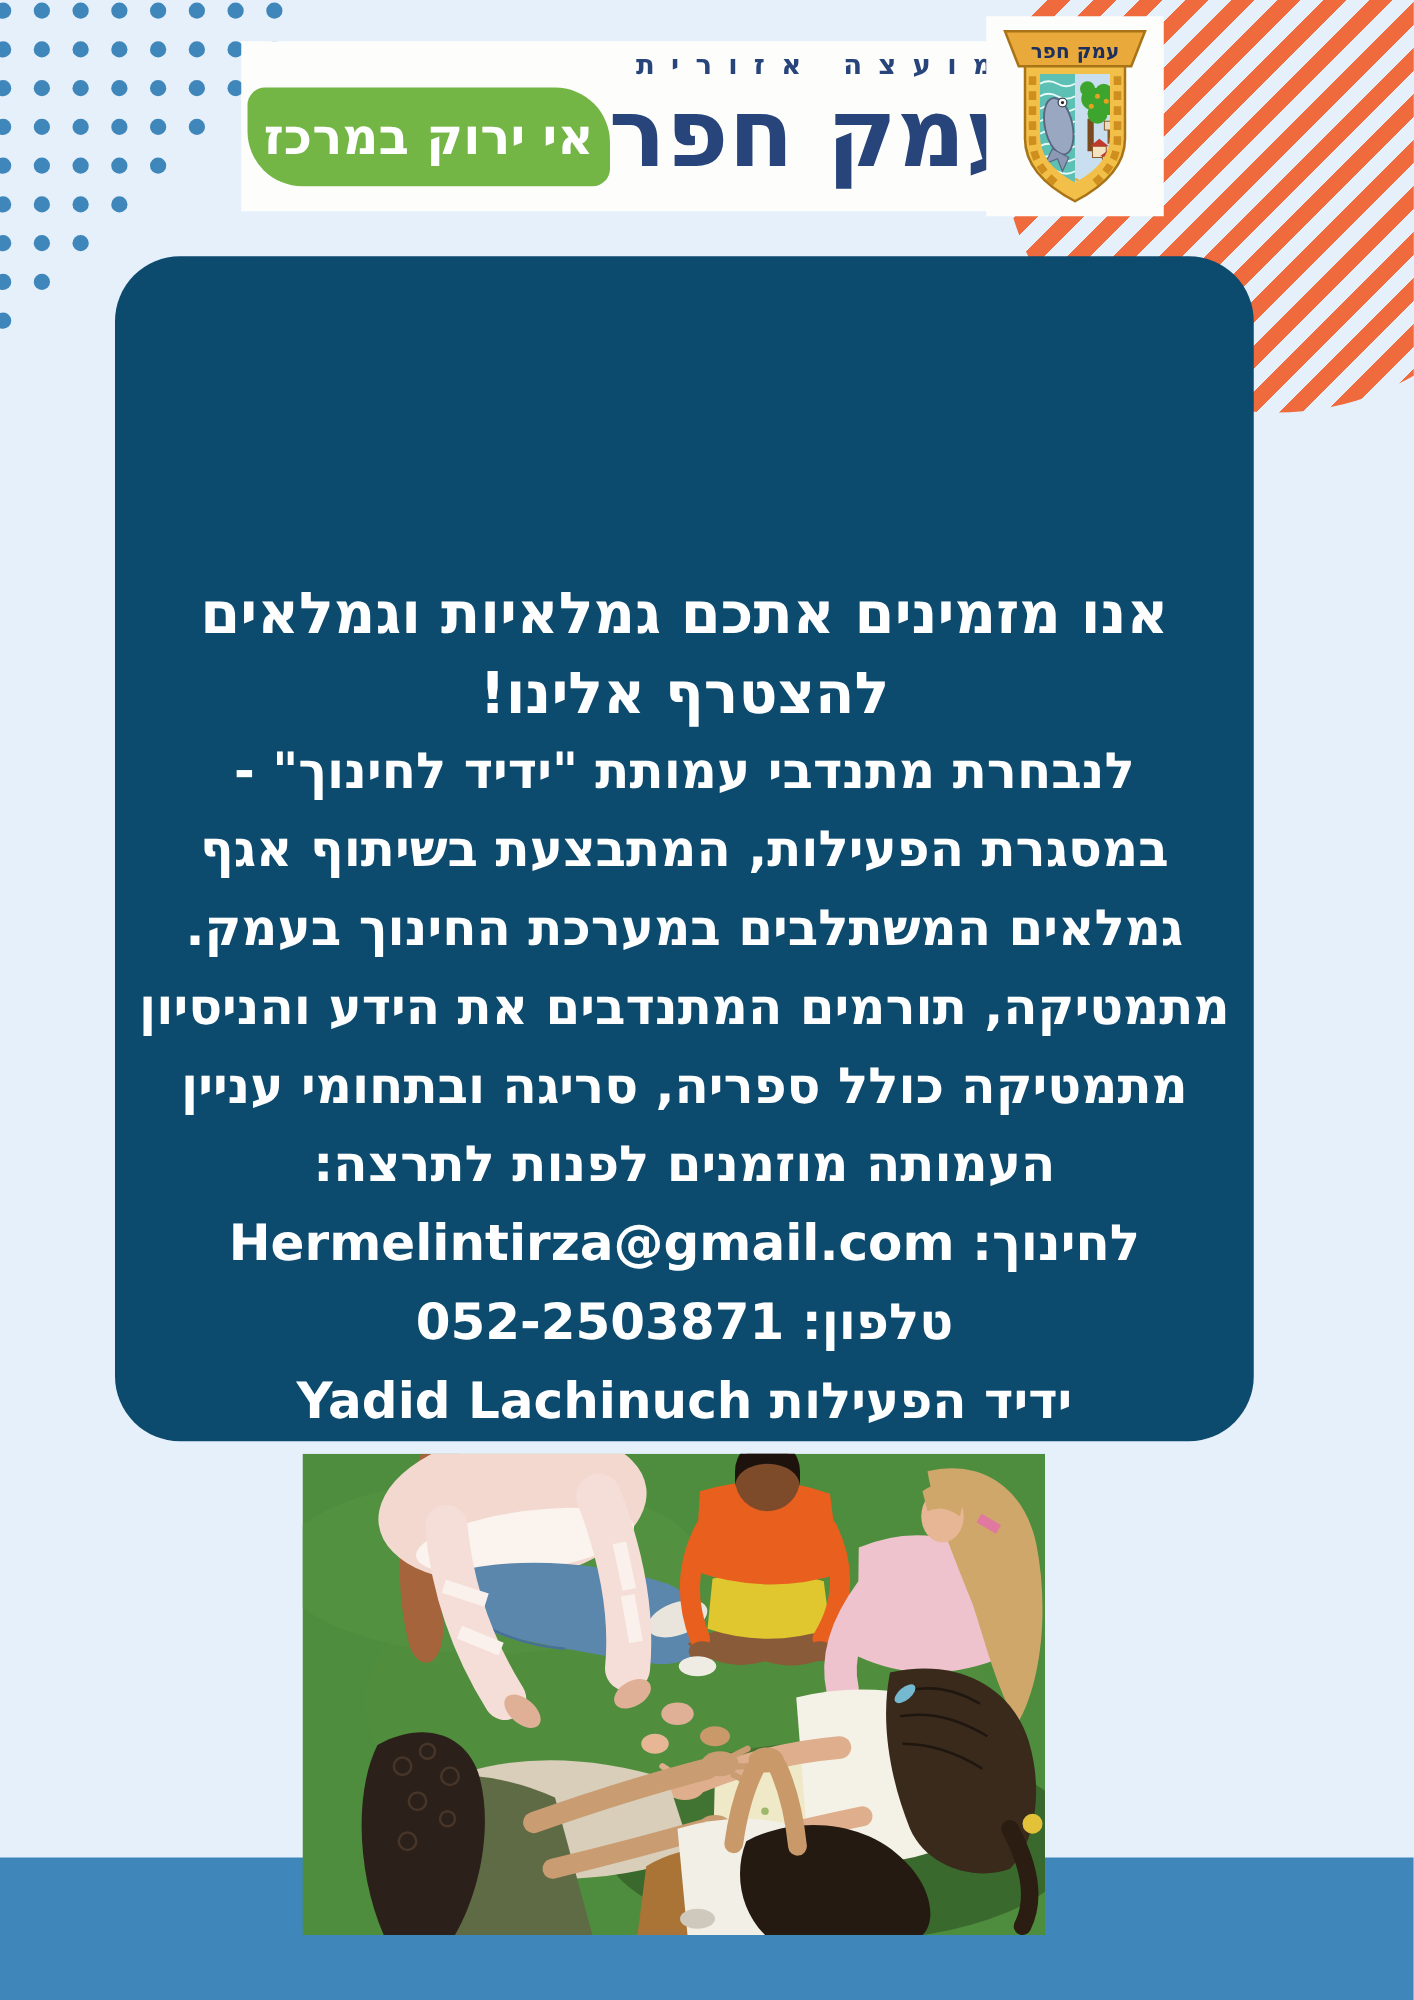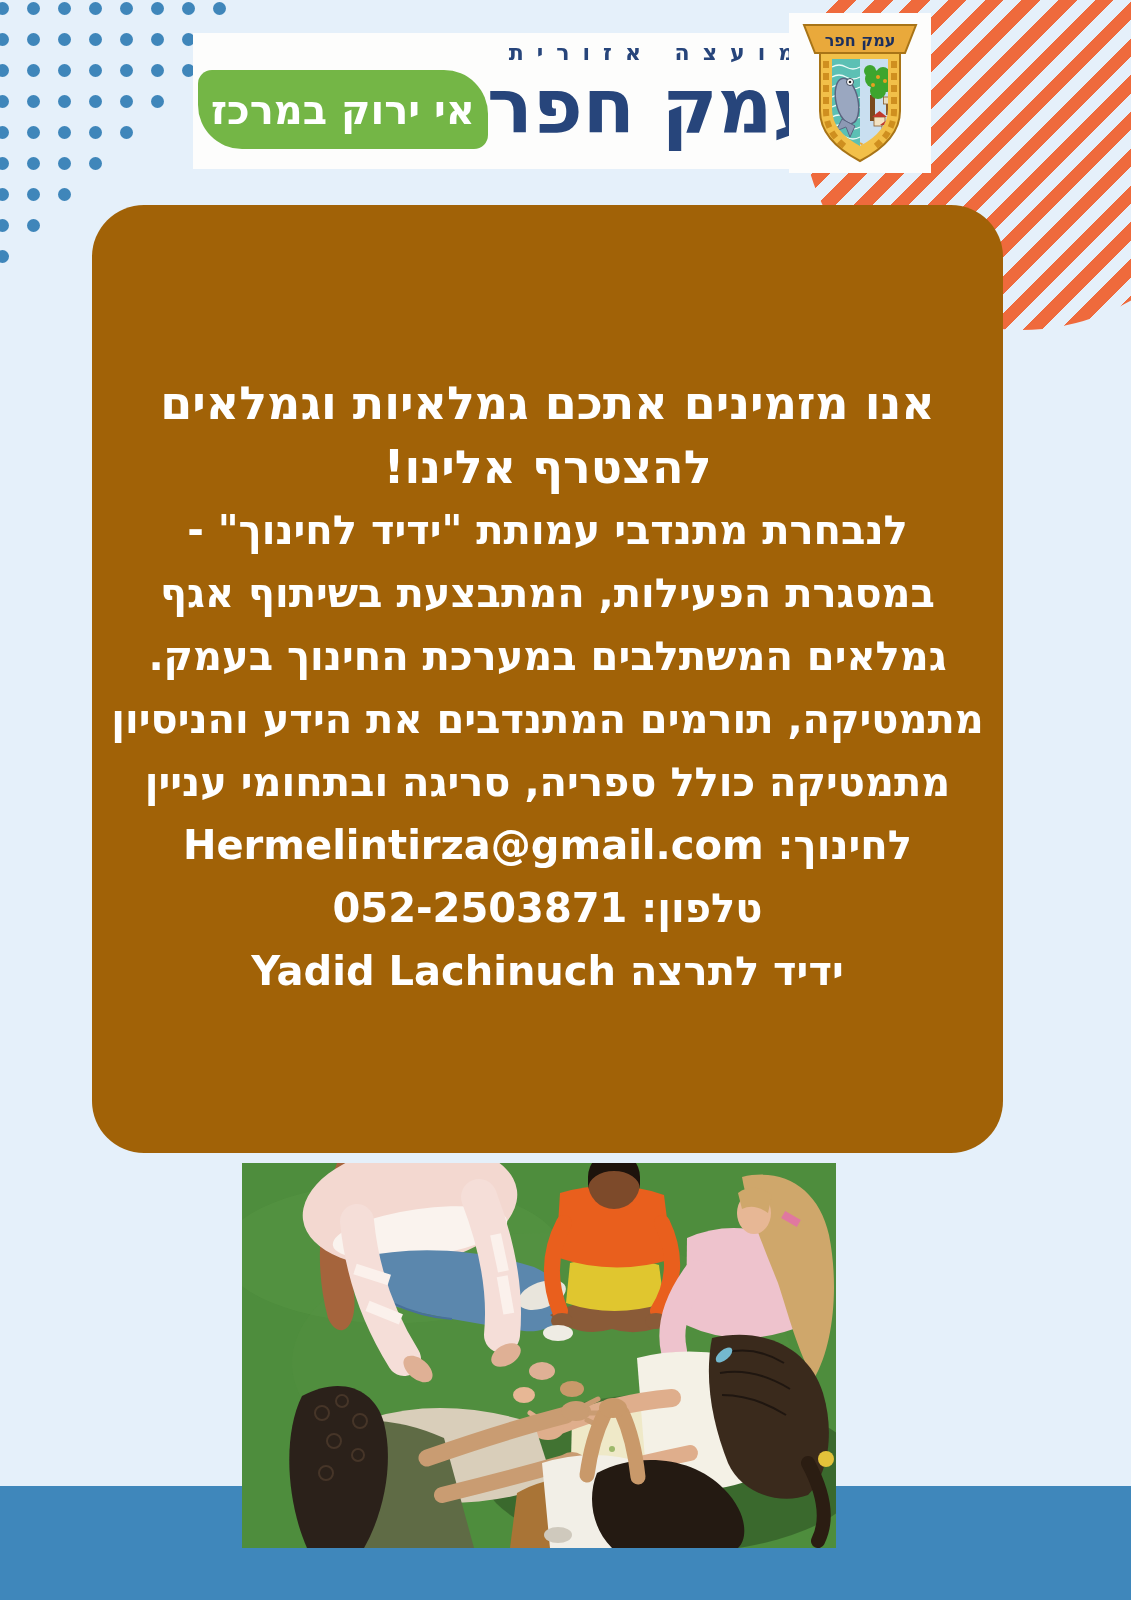--- a/index.html
+++ b/index.html
@@ -27,22 +27,22 @@
   }
   .logo-block{position:absolute;left:300px;top:7px;width:330px;text-align:center;color:#27457b;}
   .logo-sub{font-size:22px;font-weight:bold;letter-spacing:13px;direction:rtl;white-space:nowrap;}
   .logo-main{font-size:76px;font-weight:bold;line-height:80px;direction:rtl;white-space:nowrap;margin-top:2px;}
   
   .emblem-box{position:absolute;left:789px;top:13px;width:142px;height:160px;background:#fdfdfc;z-index:3;
     display:flex;align-items:center;justify-content:center;}
   
   .blue-box{
     position:absolute;left:92px;top:205px;width:911px;height:948px;
-    background:#a16207;border-radius:52px;z-index:4;
-    display:flex;flex-direction:column;justify-content:center;
+    background:#0c4a6e;border-radius:52px;z-index:4;
+    display:flex;flex-direction:column;justify-content:flex-end;
     padding-top:16px;box-sizing:border-box;
   }
   .invitation{direction:rtl;text-align:center;color:#ffffff;font-weight:bold;}
   .invitation .line{line-height:63px;font-size:40px;white-space:nowrap;}
   .invitation .line.title{font-size:46px;line-height:64px;}
   
   .photo{position:absolute;left:242px;top:1163px;width:594px;height:385px;z-index:6;}
   
   .bottom-band{position:absolute;left:0;top:1486px;width:1131px;height:114px;background:#3f87bb;z-index:5;}
 </style>
@@ -171,23 +171,24 @@
 
 <div class="blue-box">
   <div class="invitation">
       <div class="line title">אנו מזמינים אתכם גמלאיות וגמלאים</div>
       <div class="line title">להצטרף אלינו!</div>
       <div class="line">לנבחרת מתנדבי עמותת "ידיד לחינוך" -</div>
       <div class="line">במסגרת הפעילות, המתבצעת בשיתוף אגף</div>
       <div class="line">גמלאים המשתלבים במערכת החינוך בעמק.</div>
       <div class="line">מתמטיקה, תורמים המתנדבים את הידע והניסיון</div>
       <div class="line">מתמטיקה כולל ספריה, סריגה ובתחומי עניין</div>
+      <div class="line">העמותה מוזמנים לפנות לתרצה:</div>
       <div class="line">לחינוך: Hermelintirza@gmail.com</div>
       <div class="line">טלפון: 052-2503871</div>
-      <div class="line">ידיד לתרצה Yadid Lachinuch</div>
+      <div class="line">ידיד הפעילות Yadid Lachinuch</div>
     </div>
 </div>
 
 <div class="bottom-band"></div>
 
 <div class="photo">
   <svg width="594" height="385" viewBox="0 0 594 385">
     <rect width="594" height="385" fill="#4e8d3d"></rect>
     <ellipse cx="150" cy="90" rx="170" ry="70" fill="#5c9c49" opacity="0.35"></ellipse>
     <ellipse cx="430" cy="310" rx="190" ry="80" fill="#44803" opacity="0.25"></ellipse>

